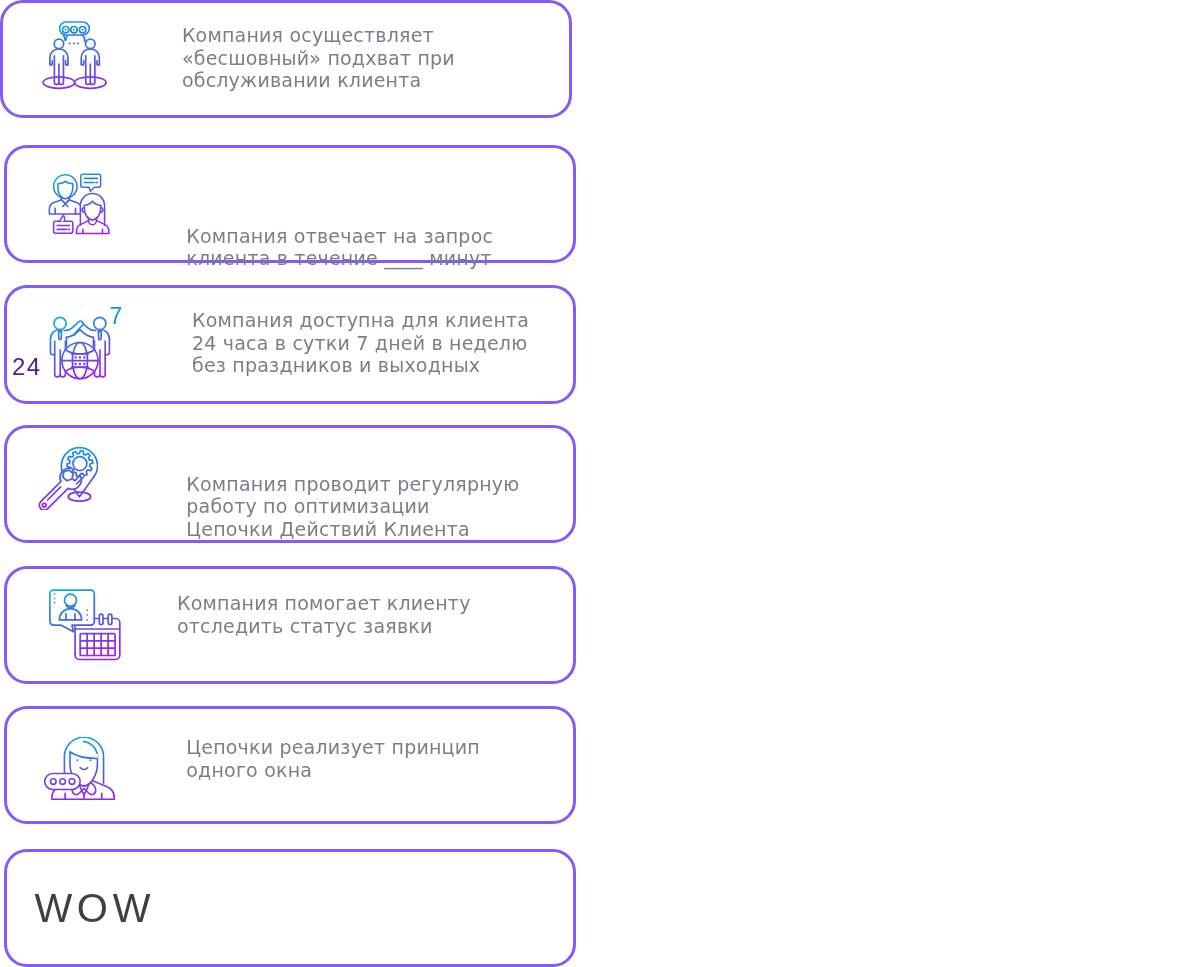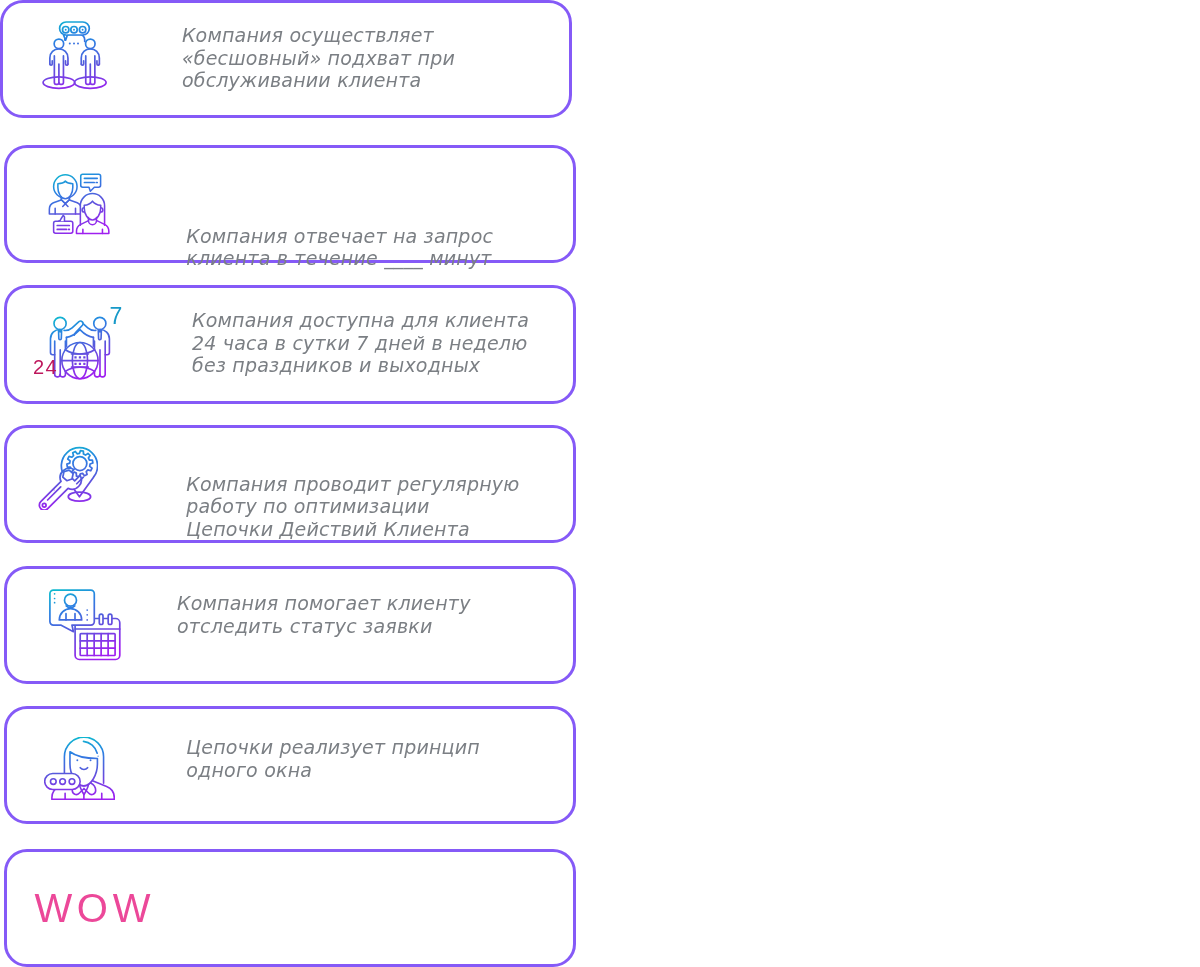--- a/index.html
+++ b/index.html
@@ -5,22 +5,22 @@
 <style>
   html,body{margin:0;padding:0;background:#ffffff;}
   body{width:1200px;height:967px;overflow:hidden;
        font-family:"DejaVu Sans",sans-serif;}
   .stage{position:relative;width:1200px;height:967px;background:#fff;}
   .card{position:absolute;box-sizing:border-box;
         border:3.4px solid #855af7;border-radius:23px;background:#fff;}
   .icon-wrap{position:absolute;}
   .icon-wrap svg{display:block;}
   .card-text{position:absolute;color:#7b7f84;font-size:19px;line-height:22.4px;
-             white-space:pre-line;letter-spacing:0.2px;font-style:italic;}
-  .wow-label{position:absolute;color:#ec4899;font-size:40px;line-height:40px;
+             white-space:pre-line;letter-spacing:0.2px;}
+  .wow-label{position:absolute;color:#404040;font-size:40px;line-height:40px;
              letter-spacing:4.7px;font-weight:400;font-family:"Liberation Sans",sans-serif;}
   .badge{position:absolute;font-family:"Liberation Sans",sans-serif;}
 </style>
 </head>
 <body>
 
 <div class="stage">
   <div class="card" style="left:0px;top:0px;width:572px;height:118.2px;"></div>
   <div class="card" style="left:4.2px;top:145.3px;width:571.6px;height:118.0px;"></div>
   <div class="card" style="left:4.2px;top:285.3px;width:571.6px;height:118.4px;"></div>
@@ -255,16 +255,16 @@
   <div class="card-text" style="left:192px;top:309.1px;">Компания доступна для клиента
 24 часа в сутки 7 дней в неделю
 без праздников и выходных</div>
   <div class="card-text" style="left:186.3px;top:473px;">Компания проводит регулярную
 работу по оптимизации
 Цепочки Действий Клиента</div>
   <div class="card-text" style="left:177px;top:592.2px;">Компания помогает клиенту
 отследить статус заявки</div>
   <div class="card-text" style="left:186.3px;top:736.4px;">Цепочки реализует принцип
 одного окна</div>
-  <div class="badge" style="left:33px;top:354.5px;font-size:20px;line-height:24px;color:#be185d;letter-spacing:1.3px;">24</div>
+  <div class="badge" style="left:12px;top:354.5px;font-size:24px;line-height:24px;color:#4c1d95;letter-spacing:1.3px;">24</div>
   <div class="badge" style="left:109.6px;top:304.5px;font-size:23px;line-height:23px;color:#1799c8;">7</div>
   <div class="wow-label" style="left:34.4px;top:887.5px;">WOW</div>
 </div>
 
 </body></html>

